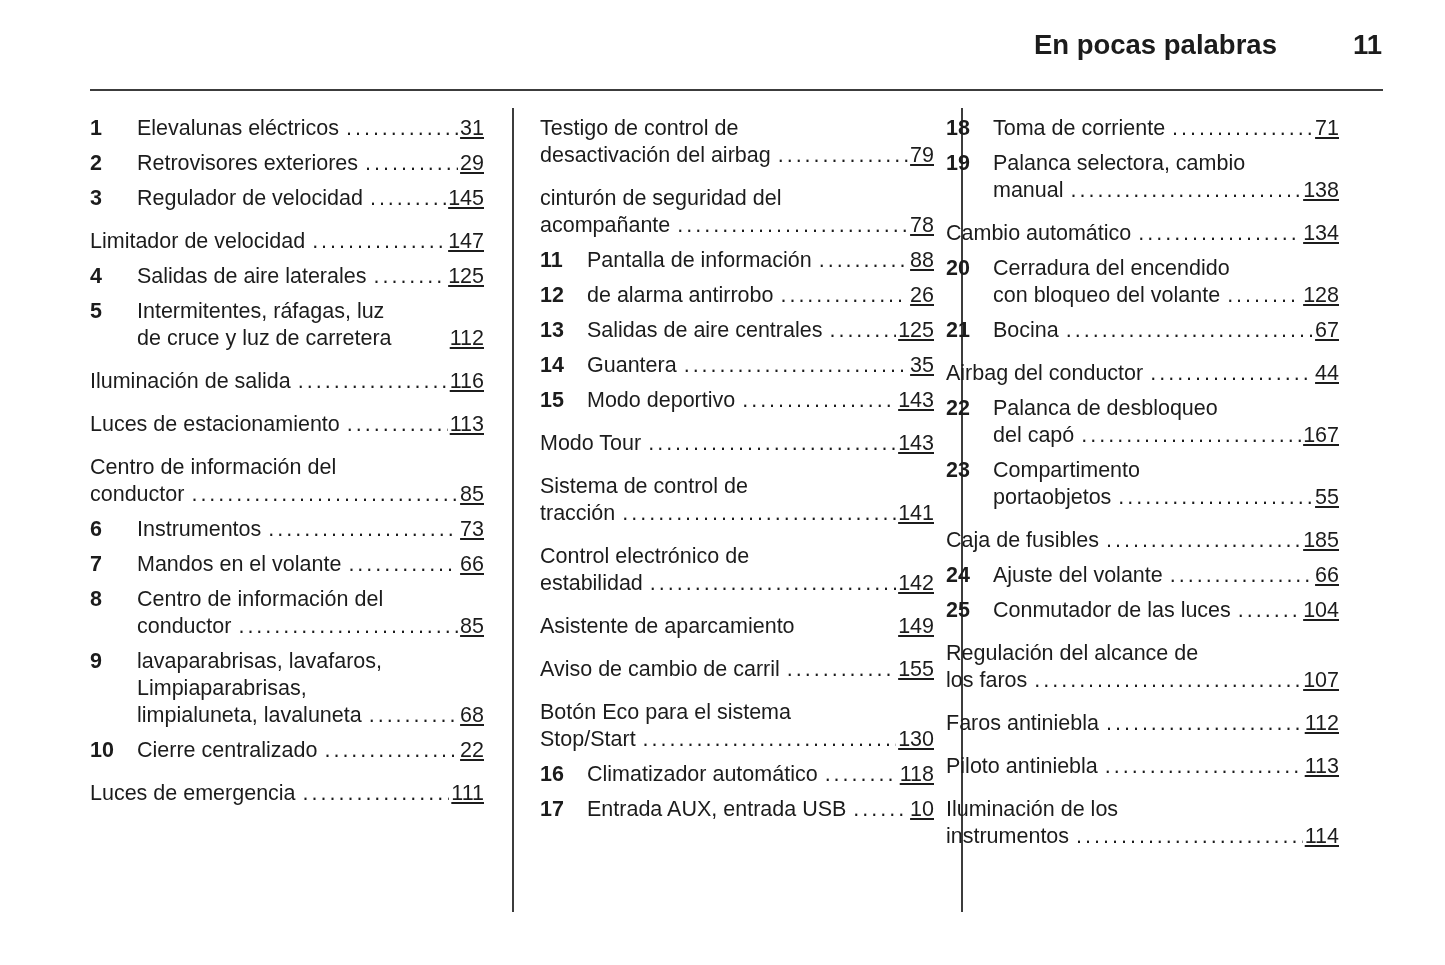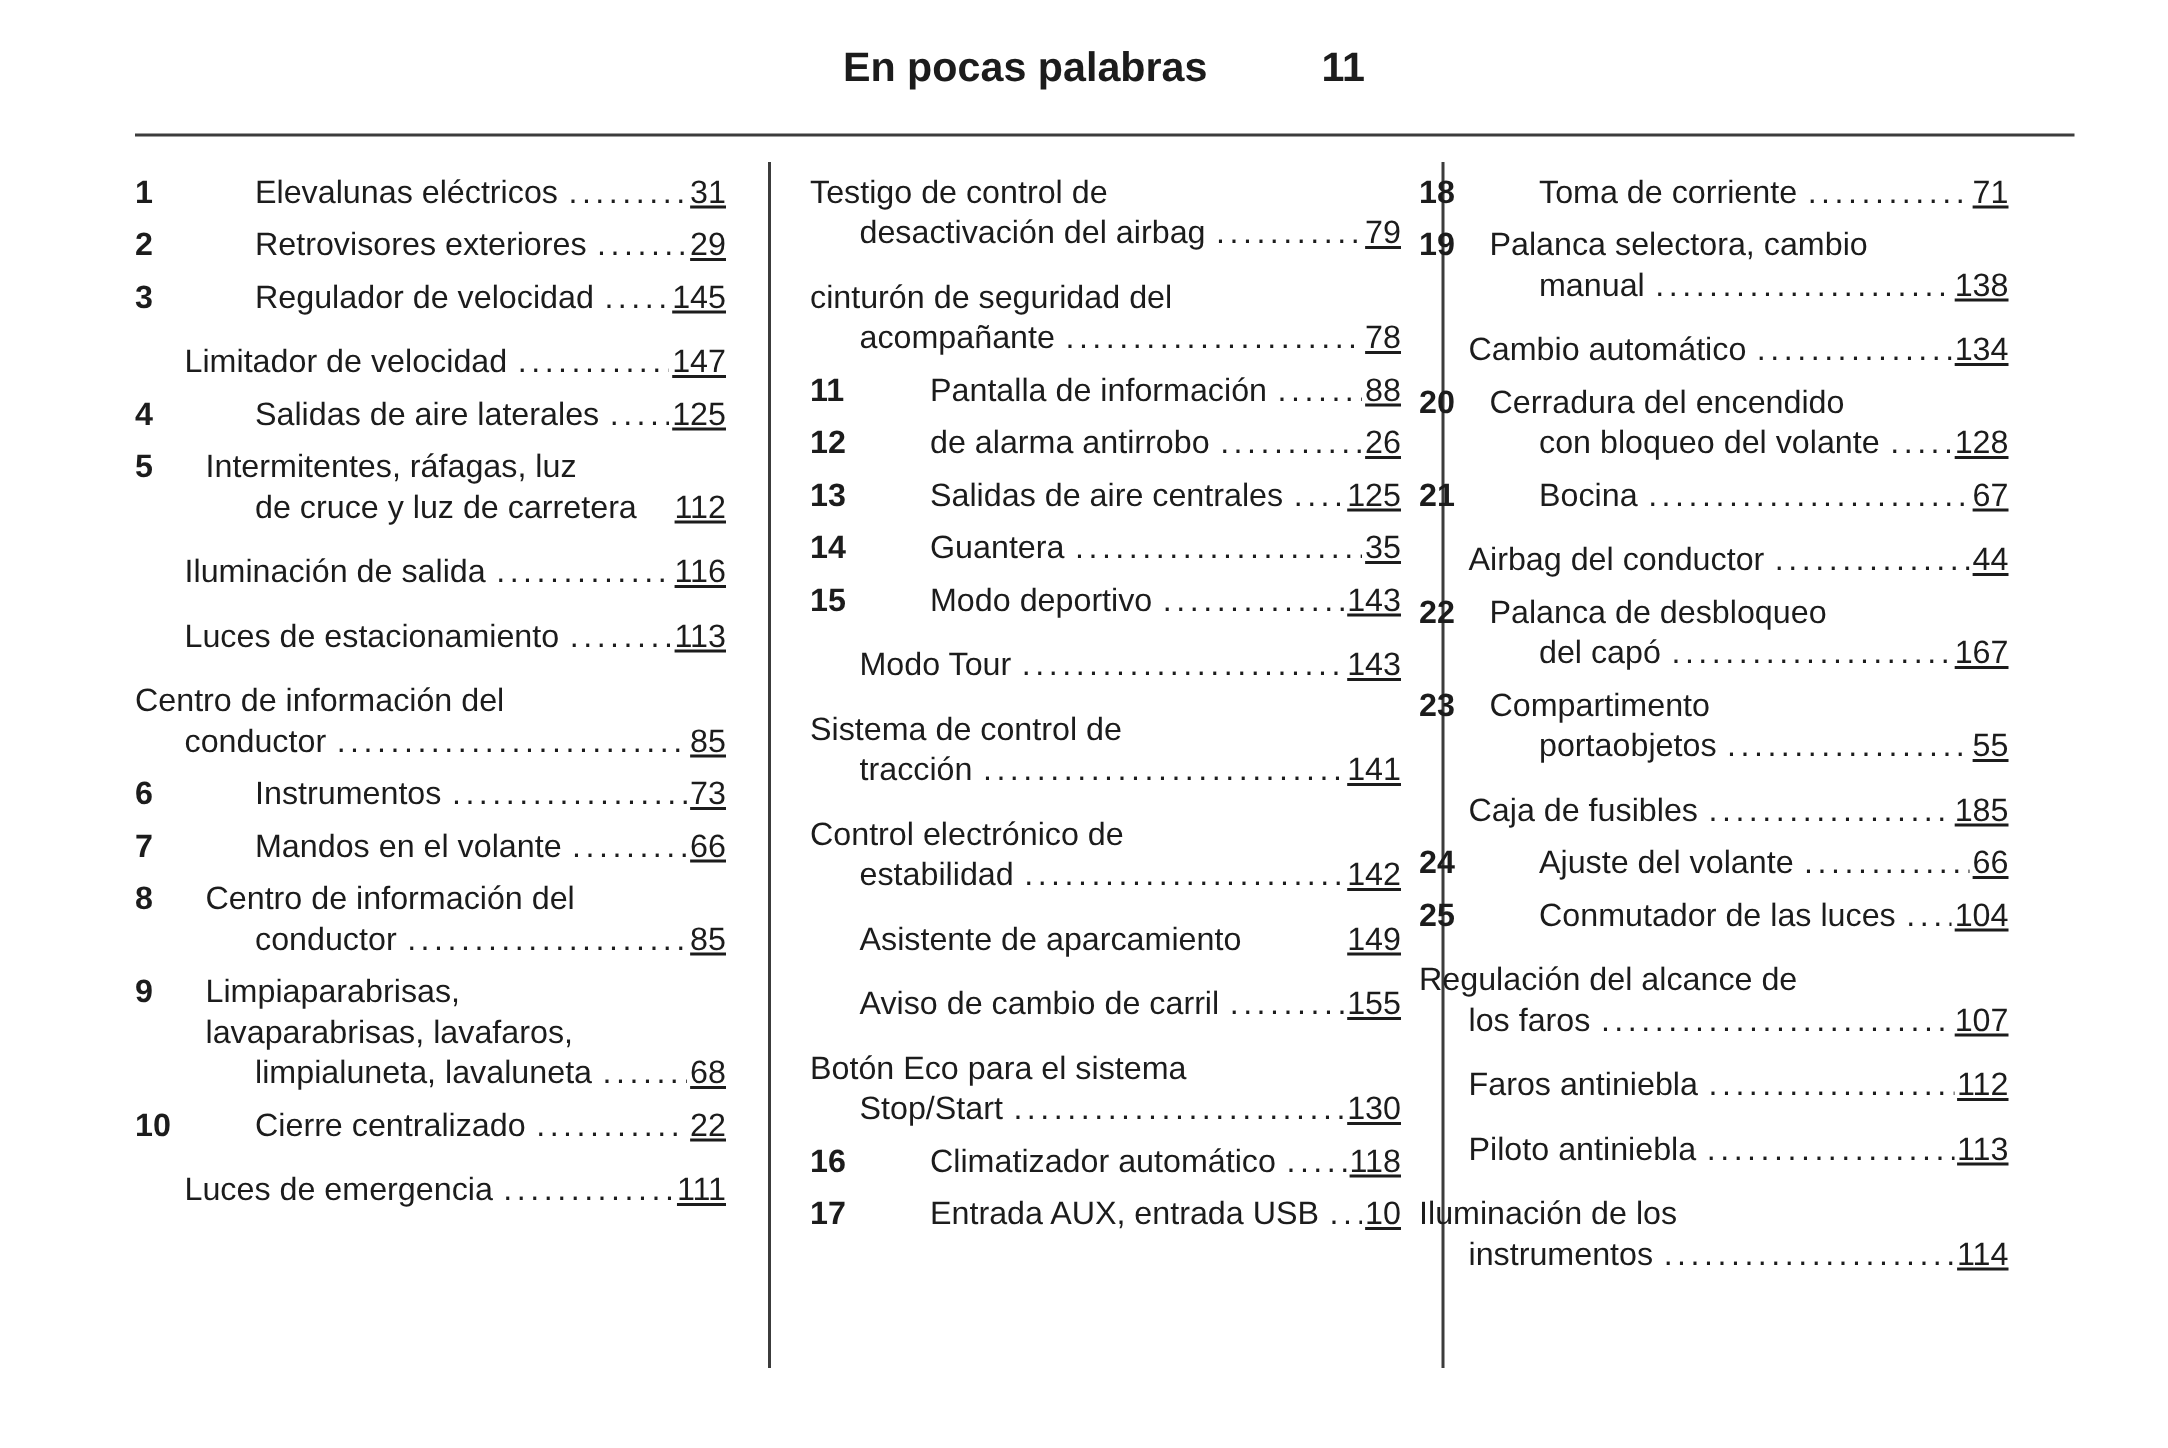--- a/index.html
+++ b/index.html
@@ -4,21 +4,21 @@
 <style>
   html,body{margin:0;padding:0;}
   body{
     width:1445px;height:965px;position:relative;overflow:hidden;
     background:#ffffff;color:#1c1c1c;
     font-family:"Liberation Sans", sans-serif;
   }
   
   .header{
     position:absolute;top:31px;left:90px;width:1292px;
-    display:flex;justify-content:center;align-items:baseline;gap:76px;
+    display:flex;justify-content:flex-end;align-items:baseline;gap:76px;
     font-weight:700;font-size:27.5px;line-height:1;
   }
   .header-rule{
     position:absolute;left:90px;top:89px;width:1293px;height:2px;background:#3c3c3c;
   }
   
   .vr{position:absolute;top:108px;height:804px;width:2px;background:#3c3c3c;}
   .vr1{left:512px;}
   .vr2{left:961px;}
   
@@ -26,21 +26,21 @@
   .toc-col-1{left:90px;width:394px;}
   .toc-col-2{left:540px;width:394px;}
   .toc-col-3{left:946px;width:393px;}
   
   .entry{display:flex;margin-top:8px;}
   .entry.group{margin-top:16px;flex-direction:column;}
   .entry:first-child{margin-top:0;}
   .num{width:47px;flex:none;font-weight:700;font-size:21.5px;line-height:27px;}
   .body{flex:1;min-width:0;}
   .line{font-size:21.5px;line-height:27px;white-space:nowrap;}
-  .line.last{display:flex;align-items:flex-end;margin-left:33px;}
+  .line.last{display:flex;align-items:flex-end;}
   .txt{flex:none;}
   .dots{
     flex:1 1 auto;min-width:0;overflow:hidden;white-space:nowrap;
     letter-spacing:3px;margin:0 2px 0 7px;
   }
   .pg{flex:none;text-decoration:underline;}
 </style>
 </head>
 <body>
 
@@ -170,22 +170,22 @@
         <div class="line last">
           <span class="txt">conductor</span>
           <span class="dots">......................................................................</span>
           <span class="pg">85</span>
         </div>
       </div>
     </div>
     <div class="entry">
       <span class="num">9</span>
       <div class="body">
+        <div class="line">lavaparabrisas, lavafaros,</div>
         <div class="line">Limpiaparabrisas,</div>
-        <div class="line">lavaparabrisas, lavafaros,</div>
         <div class="line last">
           <span class="txt">limpialuneta, lavaluneta</span>
           <span class="dots">......................................................................</span>
           <span class="pg">68</span>
         </div>
       </div>
     </div>
     <div class="entry">
       <span class="num">10</span>
       <div class="body">

